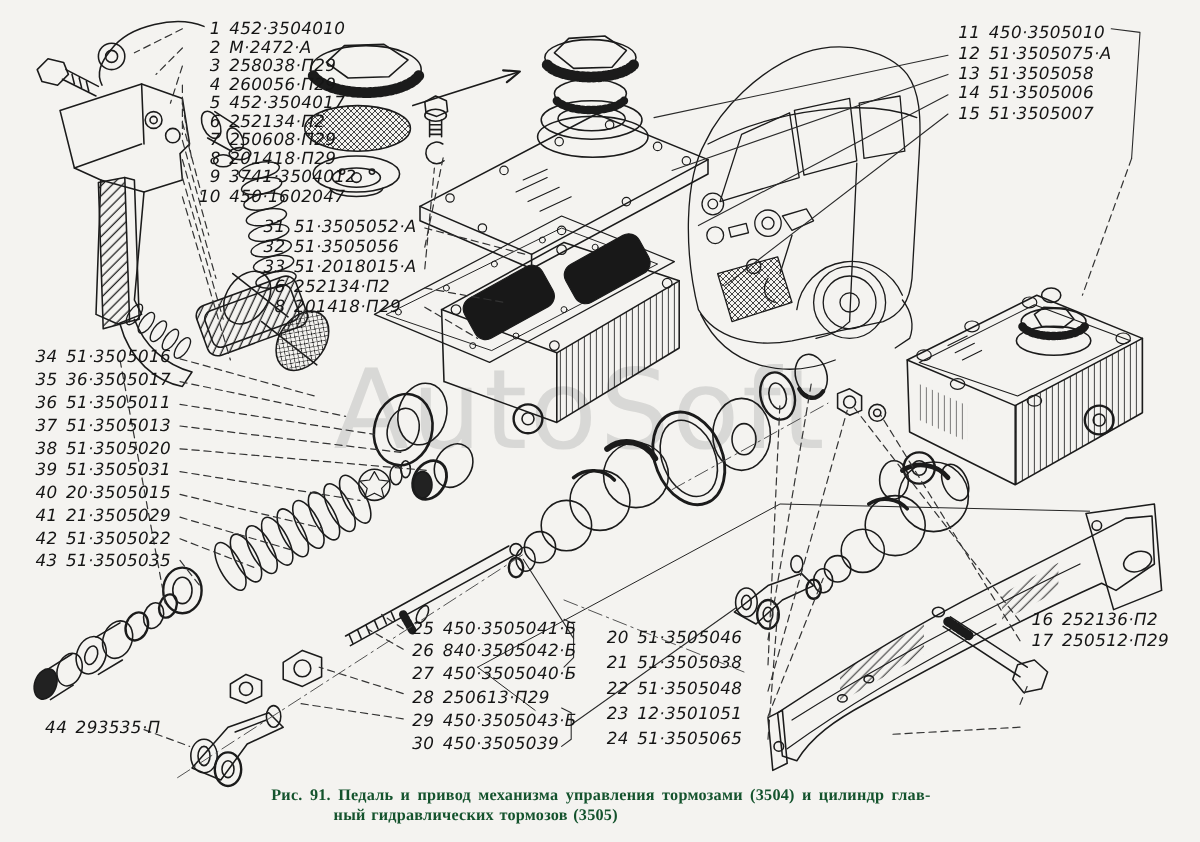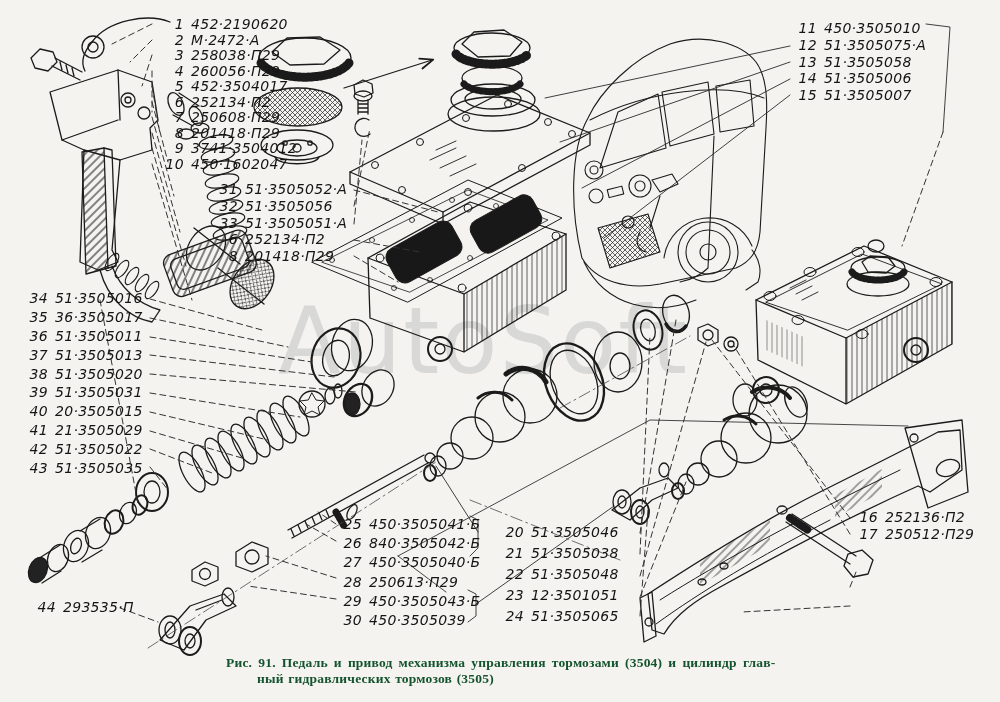--- a/index.html
+++ b/index.html
@@ -9,21 +9,21 @@
       color:#c7c7c5;opacity:.6;letter-spacing:2px;z-index:1;}
   svg#art{position:absolute;left:0;top:0;z-index:2;}
   .plist{position:absolute;z-index:3;font:italic 14px "DejaVu Sans",sans-serif;color:#151515;
          letter-spacing:.3px;white-space:nowrap;}
   .prow{display:flex;align-items:baseline;height:var(--lh,16px);}
   .pnum{min-width:24px;text-align:right;margin-right:7px;}
   .pcode{}
   #caption{position:absolute;left:226px;top:655px;width:580px;z-index:3;
            font:bold 13.5px "Liberation Serif",serif;color:#14532d;line-height:15.5px;
            letter-spacing:.2px;word-spacing:2.5px;}
-  #caption .l2{margin-left:31px;word-spacing:1px;}
+  #caption .l2{margin-left:52px;word-spacing:1px;}
 </style>
 </head>
 <body>
 
 <div id="page">
 
   <div id="wm">AutoSoft</div>
 
   <svg id="art" width="1000" height="702" viewBox="0 0 1000 702" fill="none" stroke="#1b1b1b" stroke-width="1.3" stroke-linecap="round" stroke-linejoin="round">
     <defs>
@@ -408,21 +408,21 @@
       <path d="M470,516 L478,520 L478,548 L470,556" fill="none"></path>
       <line x1="478" y1="532" x2="436" y2="466"></line>
       <path d="M468,590 L476,594 L476,616 L468,622" fill="none"></path>
       <line x1="476" y1="604" x2="614" y2="506"></line>
     </g>
   </svg>
 
   <div class="plist" id="list-tl" style="left:160px;top:16px;--lh:15.5px">
       <div class="prow">
         <span class="pnum">1</span>
-        <span class="pcode">452·2190620</span>
+        <span class="pcode">452·3504010</span>
       </div>
       <div class="prow">
         <span class="pnum">2</span>
         <span class="pcode">М·2472·А</span>
       </div>
       <div class="prow">
         <span class="pnum">3</span>
         <span class="pcode">258038·П29</span>
       </div>
       <div class="prow">
@@ -459,21 +459,21 @@
       <div class="prow">
         <span class="pnum">31</span>
         <span class="pcode">51·3505052·А</span>
       </div>
       <div class="prow">
         <span class="pnum">32</span>
         <span class="pcode">51·3505056</span>
       </div>
       <div class="prow">
         <span class="pnum">33</span>
-        <span class="pcode">51·3505051·А</span>
+        <span class="pcode">51·2018015·А</span>
       </div>
       <div class="prow">
         <span class="pnum">6</span>
         <span class="pcode">252134·П2</span>
       </div>
       <div class="prow">
         <span class="pnum">8</span>
         <span class="pcode">201418·П29</span>
       </div>
     </div>

